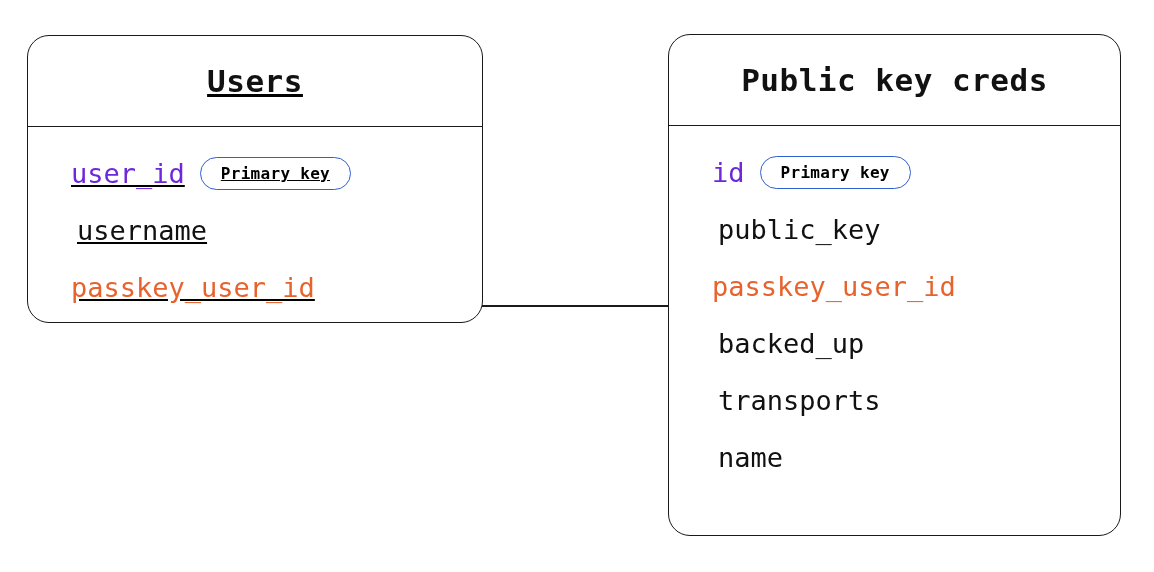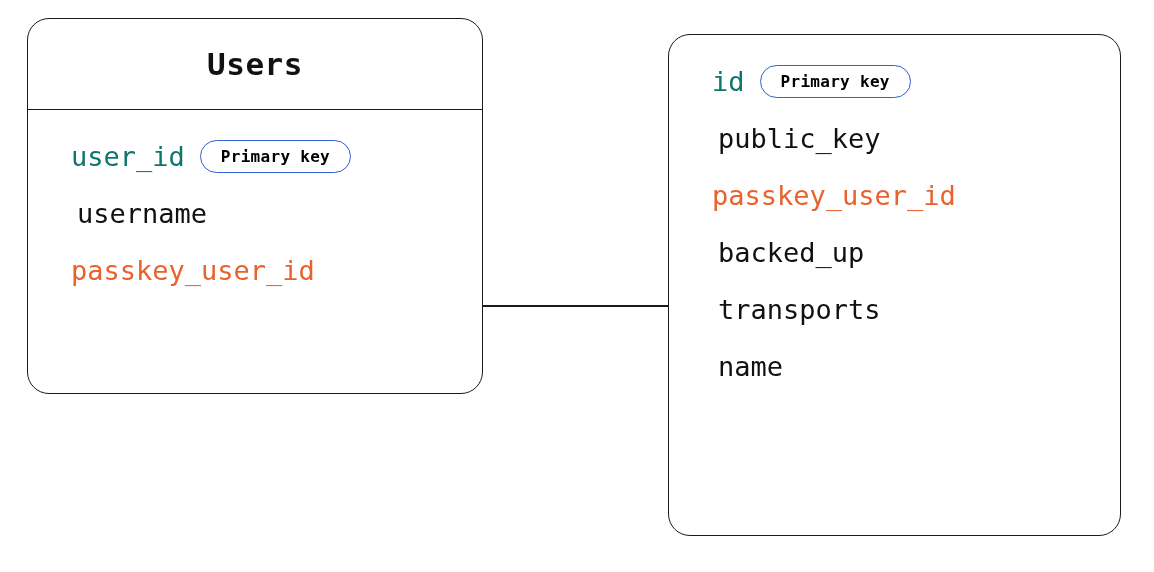--- a/index.html
+++ b/index.html
@@ -74,21 +74,21 @@
   }
 
   .field-name {
     font-family: "DejaVu Sans Mono", "Liberation Mono", monospace;
     font-size: 27px;
     font-weight: 400;
     color: #111111;
     white-space: nowrap;
     line-height: 1;
   }
-  .field-name.pk     { color: #0f766e; }
+  .field-name.pk     { color: #6d28d9; }
   .field-name.fk     { color: #e8622c; }
   .field-name.plain  { color: #111111; margin-left: 6px; }
 
   .badge {
     display: inline-flex;
     align-items: center;
     justify-content: center;
     box-sizing: border-box;
     height: 33px;
     padding: 0 20px;
@@ -98,23 +98,24 @@
     font-family: "DejaVu Sans Mono", "Liberation Mono", monospace;
     font-size: 16px;
     font-weight: 700;
     letter-spacing: 0.3px;
     white-space: nowrap;
   }
 
   
   #entity-users {
     left: 27px;
-    top: 18px;
+    top: 35px;
     width: 456px;
-    height: 376px;
+    height: 288px;
+    text-decoration: underline;
   }
   #entity-pkcreds {
     left: 668px;
     top: 34px;
     width: 453px;
     height: 502px;
   }
 </style>
 </head>
 <body>
@@ -141,20 +142,23 @@
       </div>
 
       <div class="field-row">
         <span class="field-name fk">passkey_user_id</span>
       </div>
 
     </div>
   </div>
 
   <div class="entity" id="entity-pkcreds">
+    <div class="entity-header">
+      <div class="entity-title">Public key creds</div>
+    </div>
     <div class="entity-body">
 
       <div class="field-row">
         <span class="field-name pk">id</span>
         <span class="badge">Primary key</span>
       </div>
 
       <div class="field-row">
         <span class="field-name plain">public_key</span>
       </div>

